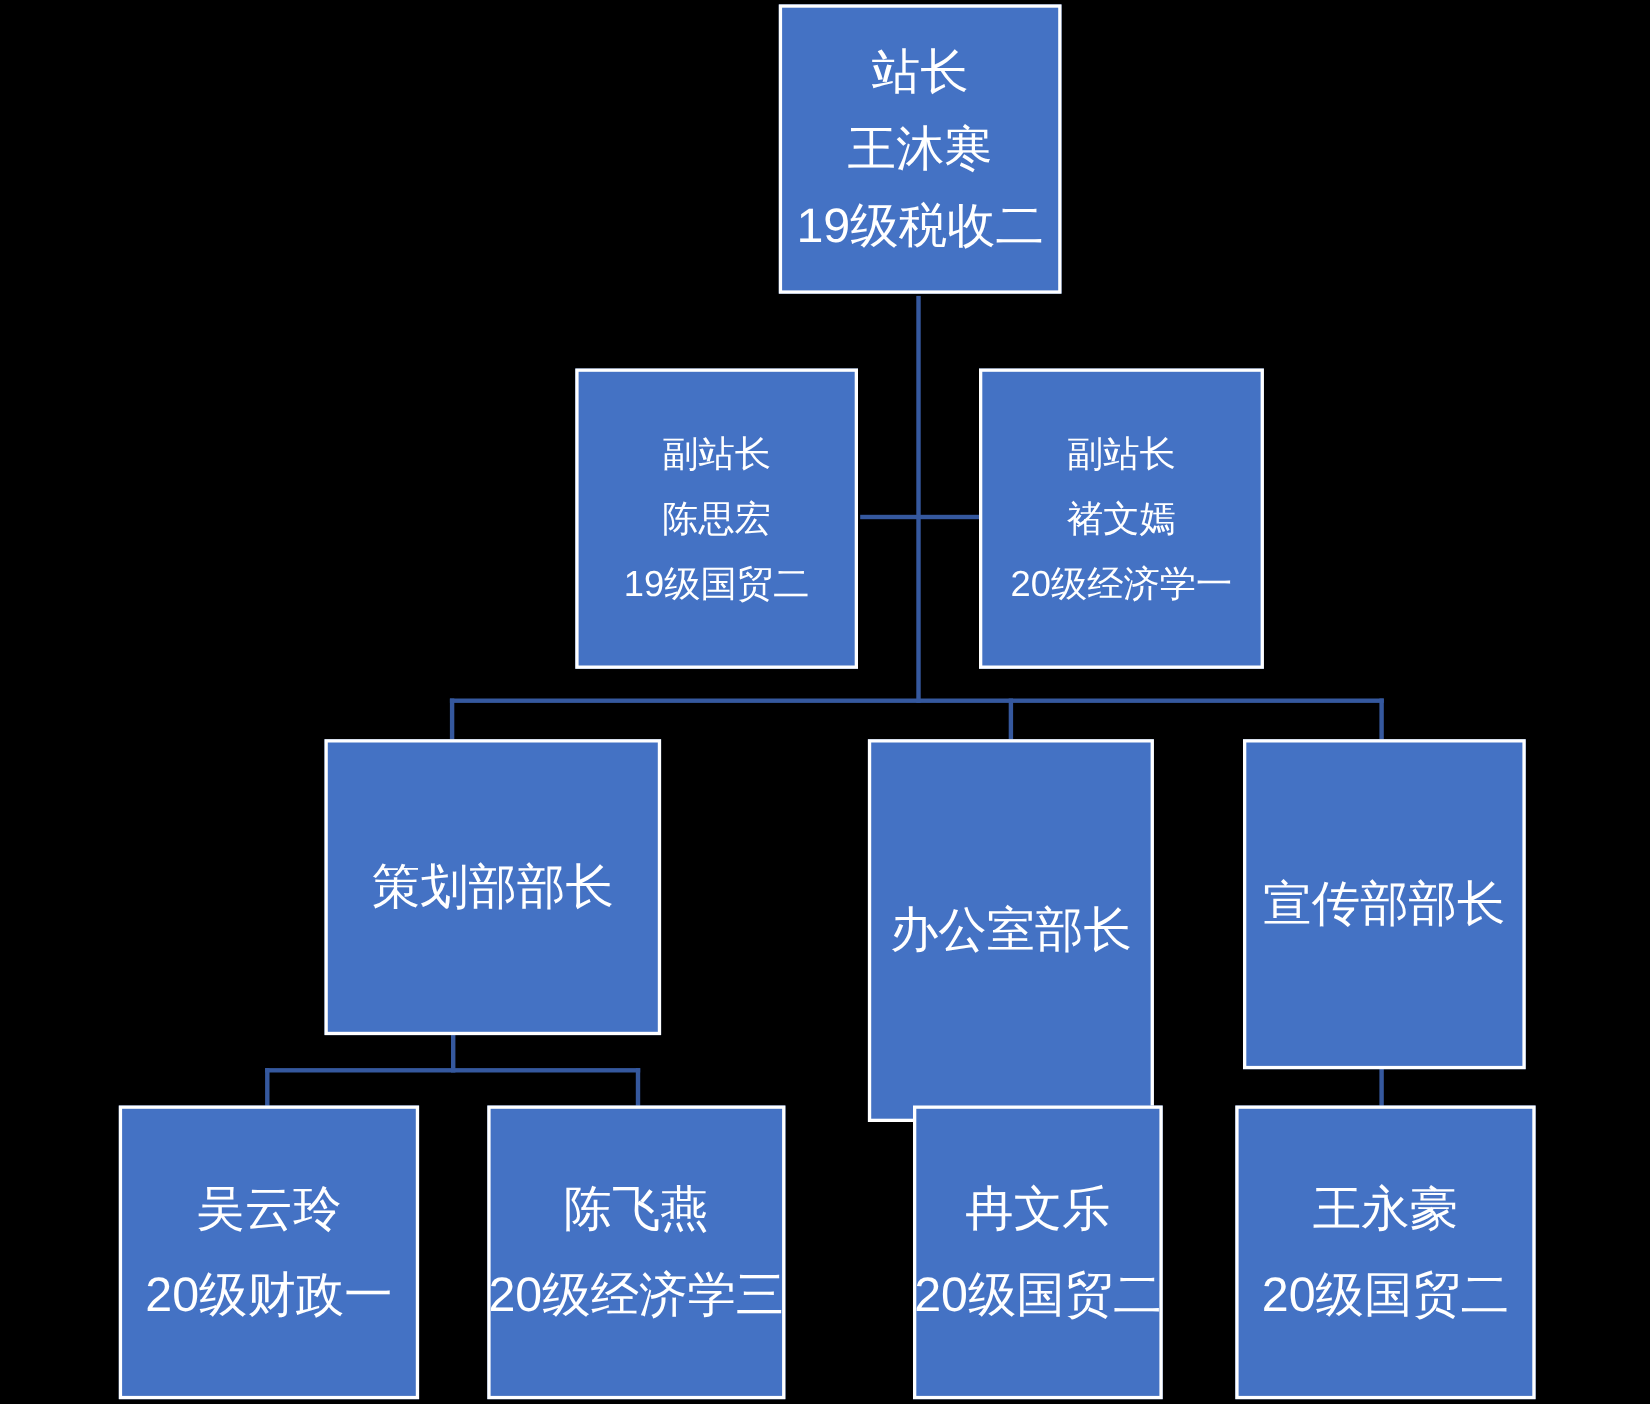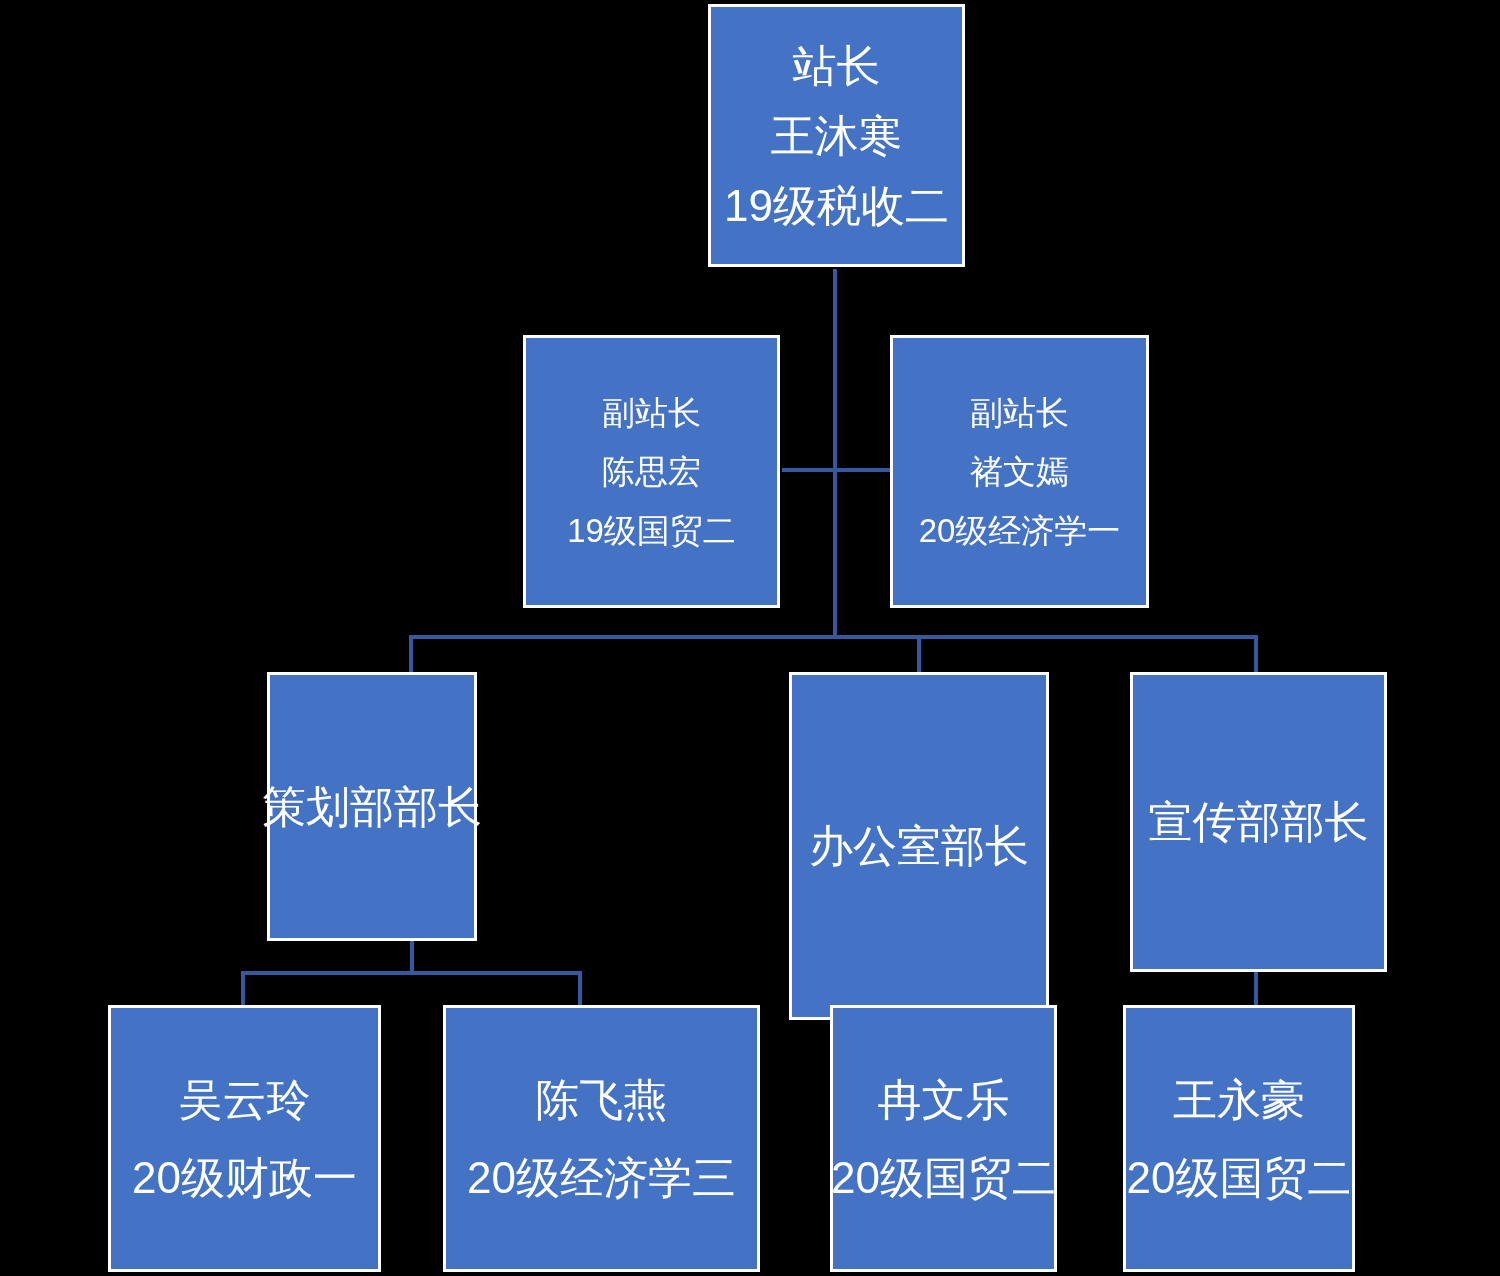--- a/index.html
+++ b/index.html
@@ -65,40 +65,40 @@
     <div class="line">副站长</div>
     <div class="line">陈思宏</div>
     <div class="line">19级国贸二</div>
   </div>
   <div class="node three-line" style="left:890px; top:335px; width:259px; height:273px; font-size:33px;">
     <div class="line">副站长</div>
     <div class="line">褚文嫣</div>
     <div class="line">20级经济学一</div>
   </div>
 
-  <div class="node" style="left:267px; top:672px; width:210px; height:269px;">
+  <div class="node" style="left:295px; top:672px; width:306px; height:269px;">
     <div class="line">策划部部长</div>
   </div>
   <div class="node" style="left:789px; top:672px; width:260px; height:348px;justify-content:center;">
     <div class="line">办公室部长</div>
   </div>
   <div class="node" style="left:1130px; top:672px; width:257px; height:300px;">
     <div class="line">宣传部部长</div>
   </div>
 
   <div class="node two-line" style="left:108px; top:1005px; width:273px; height:267px;">
     <div class="line">吴云玲</div>
     <div class="line">20级财政一</div>
   </div>
-  <div class="node two-line" style="left:443px; top:1005px; width:317px; height:267px;">
+  <div class="node two-line" style="left:443px; top:1005px; width:271px; height:267px;">
     <div class="line">陈飞燕</div>
     <div class="line">20级经济学三</div>
   </div>
   <div class="node two-line" style="left:830px; top:1005px; width:227px; height:267px;">
     <div class="line">冉文乐</div>
     <div class="line">20级国贸二</div>
   </div>
-  <div class="node two-line" style="left:1123px; top:1005px; width:232px; height:267px;">
+  <div class="node two-line" style="left:1123px; top:1005px; width:273px; height:267px;">
     <div class="line">王永豪</div>
     <div class="line">20级国贸二</div>
   </div>
 
 </div>
 
 </body></html>

